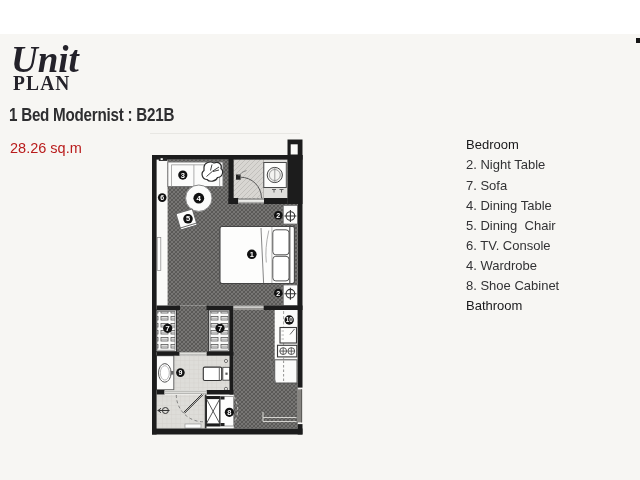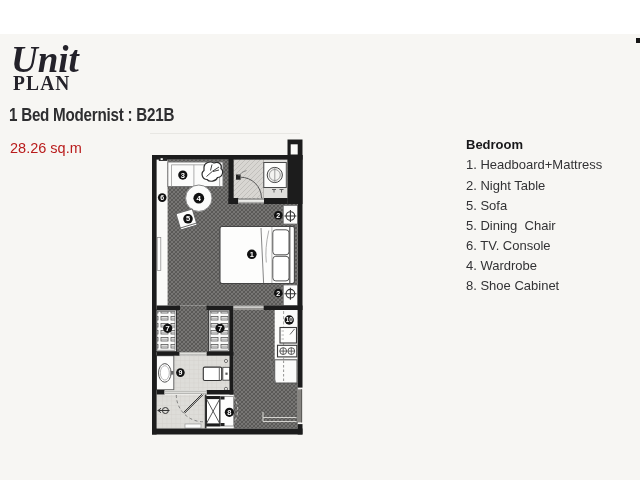--- a/index.html
+++ b/index.html
@@ -9,39 +9,40 @@
   #topband{left:0;top:0;width:640px;height:34px;background:#ffffff;}
   #blacknub{left:636px;top:38px;width:4px;height:5px;background:#151515;}
   #unit{left:11px;top:38px;font-family:"Liberation Serif",serif;font-style:italic;font-weight:bold;
         font-size:37px;color:#24222a;letter-spacing:0px;}
   #plan{left:13px;top:72px;font-family:"Liberation Serif",serif;font-weight:bold;
         font-size:20.5px;color:#24222a;letter-spacing:1.2px;transform:scaleX(0.95);transform-origin:0 0;}
   #title{left:9px;top:104.5px;font-size:18px;font-weight:bold;color:#2e2e30;letter-spacing:-0.3px;transform:scaleX(0.845);transform-origin:0 0;}
   #sqm{left:10px;top:140px;font-size:14.5px;color:#b91c1c;}
   #legend{left:466px;top:135.3px;width:170px;font-size:13px;color:#323234;}
   #legend div{height:20.15px;line-height:20.15px;white-space:nowrap;}
-  #legend .h{font-weight:bold;color:#18181a;font-size:13px;}
+  #legend .h{font-weight:normal;color:#18181a;font-size:13px;}
 </style>
 </head>
 <body>
 <div class="abs" id="topband"></div>
 <div class="abs" id="blacknub"></div>
 <div class="abs" id="unit">Unit</div>
 <div class="abs" id="plan">PLAN</div>
 <div class="abs" id="title">1 Bed Modernist : B21B</div>
 <div class="abs" id="sqm">28.26 sq.m</div>
 <div class="abs" id="legend">
   <div class="h">Bedroom</div>
-  <div>1. Headboard+Mattress</div>
   <div>2. Night Table</div>
-  <div>5. Sofa</div>
+  <div>7. Sofa</div>
+  <div>4. Dining Table</div>
   <div>5. Dining&nbsp; Chair</div>
   <div>6. TV. Console</div>
   <div>4. Wardrobe</div>
   <div>8. Shoe Cabinet</div>
+  <div class="h">Bathroom</div>
 </div>
 
 <svg class="abs" style="left:0;top:0" width="640" height="480" viewBox="0 0 640 480">
 <defs>
   <pattern id="dk" width="4" height="4" patternUnits="userSpaceOnUse">
     <rect width="4" height="4" fill="#777674"></rect>
     <path d="M0,4 L4,0 M-0.5,0.5 L0.5,-0.5 M3.5,4.5 L4.5,3.5" stroke="#585755" stroke-width="1"></path>
     <path d="M0,0 L4,4 M3.5,-0.5 L4.5,0.5 M-0.5,3.5 L0.5,4.5" stroke="#5d5c5a" stroke-width="1"></path>
   </pattern>
   <pattern id="tile" width="4.5" height="4.5" patternUnits="userSpaceOnUse">

